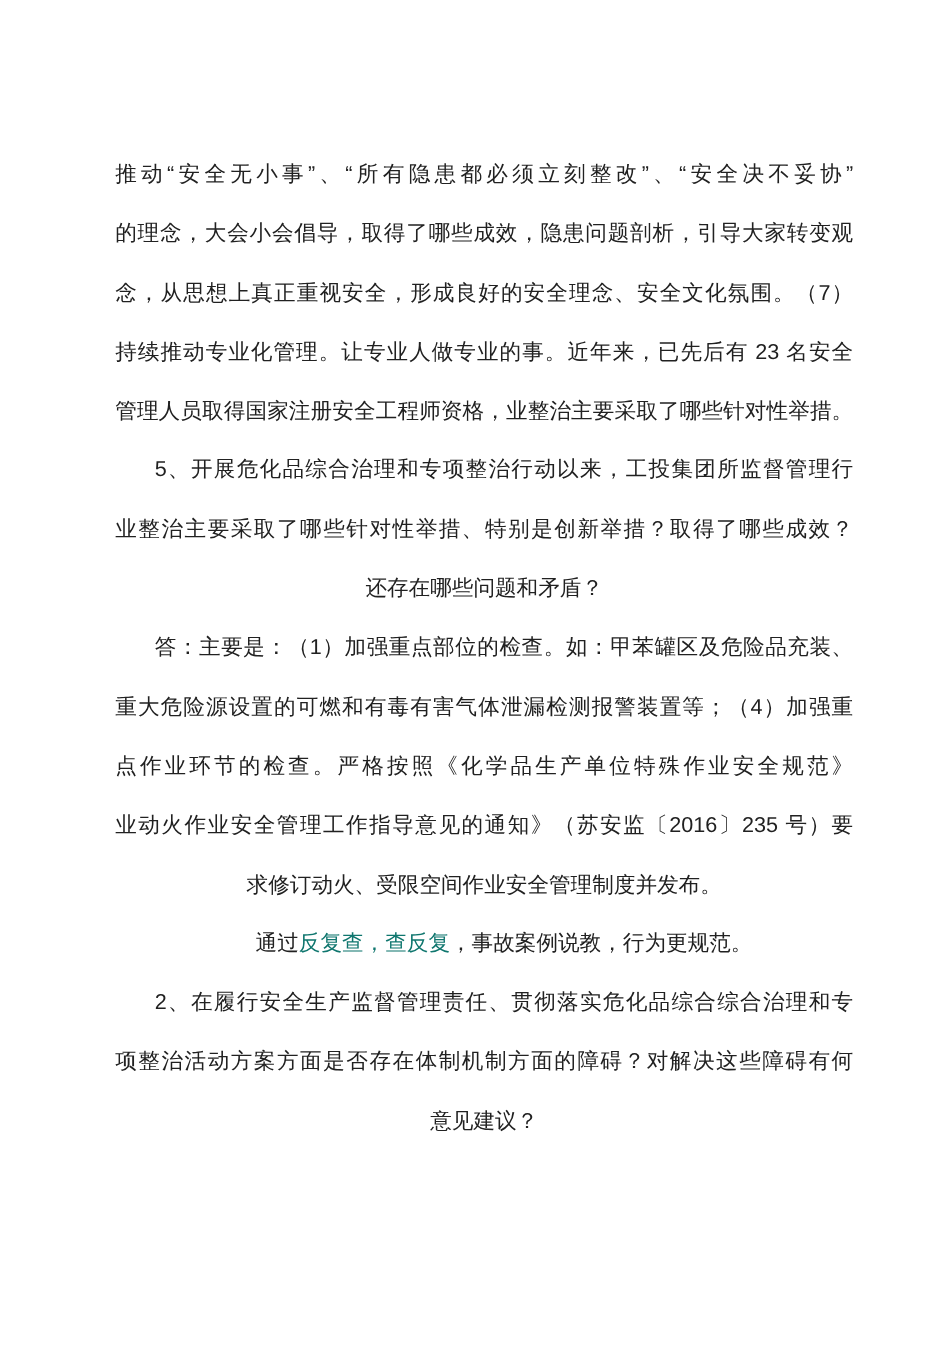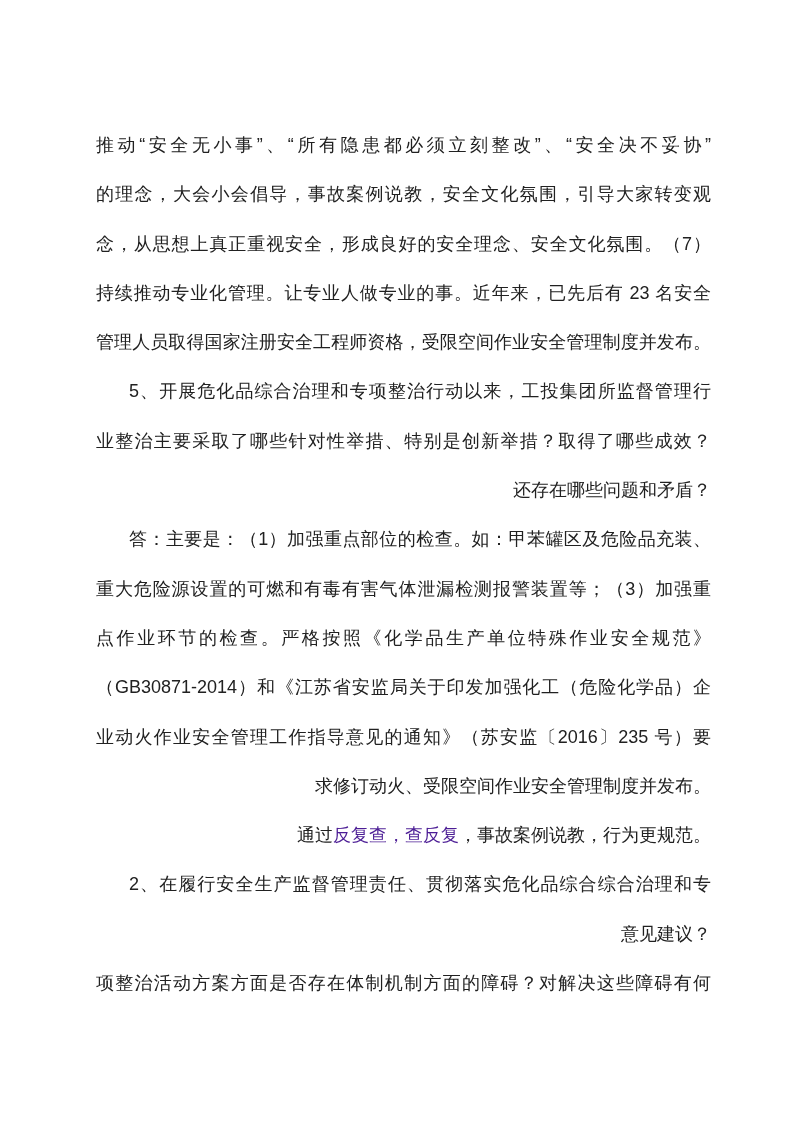--- a/index.html
+++ b/index.html
@@ -21,49 +21,48 @@
     width: 615px;
     font-family: "Liberation Sans", sans-serif;
     font-size: 18px;
     line-height: 49.3px;
     color: #212121;
     letter-spacing: 0;
   }
   .line {
     width: 100%;
     white-space: pre-wrap;
-    text-align: right;
+    text-align: center;
   }
   .line.justify {
     text-align: justify;
     text-align-last: justify;
     text-justify: inter-ideograph;
   }
   .line.indent {
     text-indent: 33px;
   }
   .seg { display: inline; }
 </style>
 </head>
 <body>
 
 <div class="page">
   <div class="content" id="doc-content" style="color: rgb(33, 33, 33); background: rgb(255, 255, 255);">
       <div class="line justify"><span class="seg">推动“安全无小事”、“所有隐患都必须立刻整改”、“安全决不妥协”</span></div>
-      <div class="line justify"><span class="seg">的理念，大会小会倡导，事故案例说教，安全文化氛围，引导大家转变观</span></div>
+      <div class="line justify"><span class="seg">的理念，大会小会倡导，取得了哪些成效，隐患问题剖析，引导大家转变观</span></div>
       <div class="line justify"><span class="seg">念，从思想上真正重视安全，形成良好的安全理念、安全文化氛围。（7）</span></div>
       <div class="line justify"><span class="seg">持续推动专业化管理。让专业人做专业的事。近年来，已先后有 23 名安全</span></div>
-      <div class="line justify"><span class="seg">管理人员取得国家注册安全工程师资格，受限空间作业安全管理制度并发布。</span></div>
+      <div class="line justify"><span class="seg">管理人员取得国家注册安全工程师资格，业整治主要采取了哪些针对性举措。</span></div>
       <div class="line justify indent"><span class="seg">5、开展危化品综合治理和专项整治行动以来，工投集团所监督管理行</span></div>
       <div class="line justify"><span class="seg">业整治主要采取了哪些针对性举措、特别是创新举措？取得了哪些成效？</span></div>
       <div class="line"><span class="seg">还存在哪些问题和矛盾？</span></div>
       <div class="line justify indent"><span class="seg">答：主要是：（1）加强重点部位的检查。如：甲苯罐区及危险品充装、</span></div>
-      <div class="line justify"><span class="seg">重大危险源设置的可燃和有毒有害气体泄漏检测报警装置等；（3）加强重</span></div>
+      <div class="line justify"><span class="seg">重大危险源设置的可燃和有毒有害气体泄漏检测报警装置等；（4）加强重</span></div>
       <div class="line justify"><span class="seg">点作业环节的检查。严格按照《化学品生产单位特殊作业安全规范》</span></div>
-      <div class="line justify"><span class="seg">（GB30871-2014）和《江苏省安监局关于印发加强化工（危险化学品）企</span></div>
       <div class="line justify"><span class="seg">业动火作业安全管理工作指导意见的通知》（苏安监〔2016〕235 号）要</span></div>
       <div class="line"><span class="seg">求修订动火、受限空间作业安全管理制度并发布。</span></div>
-      <div class="line indent"><span class="seg">通过</span><span class="seg" style="color: #4c1d95;">反复查，查反复</span><span class="seg">，事故案例说教，行为更规范。</span></div>
+      <div class="line indent"><span class="seg">通过</span><span class="seg" style="color: #0f766e;">反复查，查反复</span><span class="seg">，事故案例说教，行为更规范。</span></div>
       <div class="line justify indent"><span class="seg">2、在履行安全生产监督管理责任、贯彻落实危化品综合综合治理和专</span></div>
+      <div class="line justify"><span class="seg">项整治活动方案方面是否存在体制机制方面的障碍？对解决这些障碍有何</span></div>
       <div class="line"><span class="seg">意见建议？</span></div>
-      <div class="line justify"><span class="seg">项整治活动方案方面是否存在体制机制方面的障碍？对解决这些障碍有何</span></div>
     </div>
 </div>
 
 </body></html>

